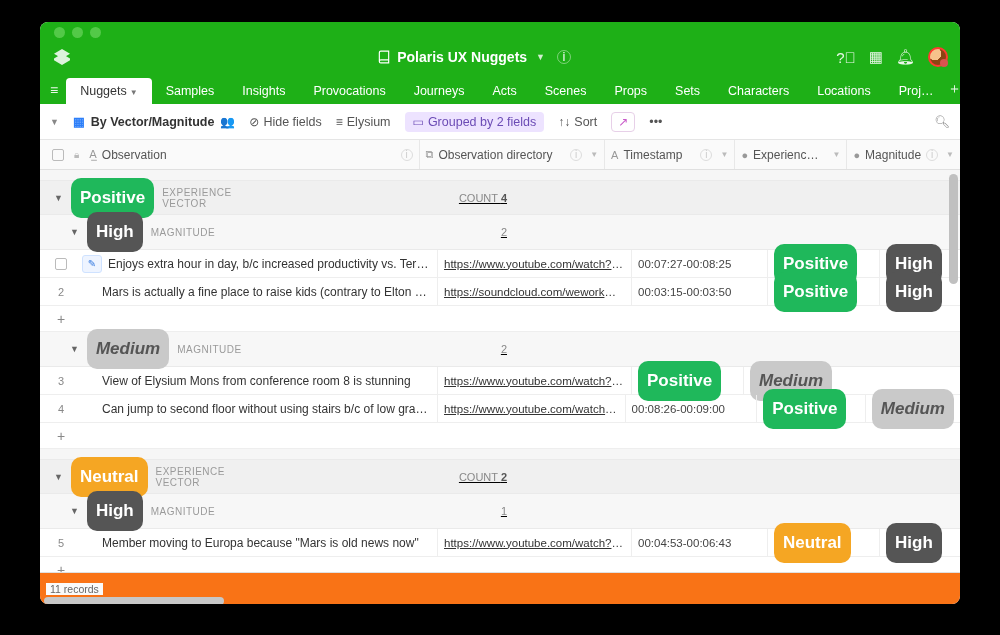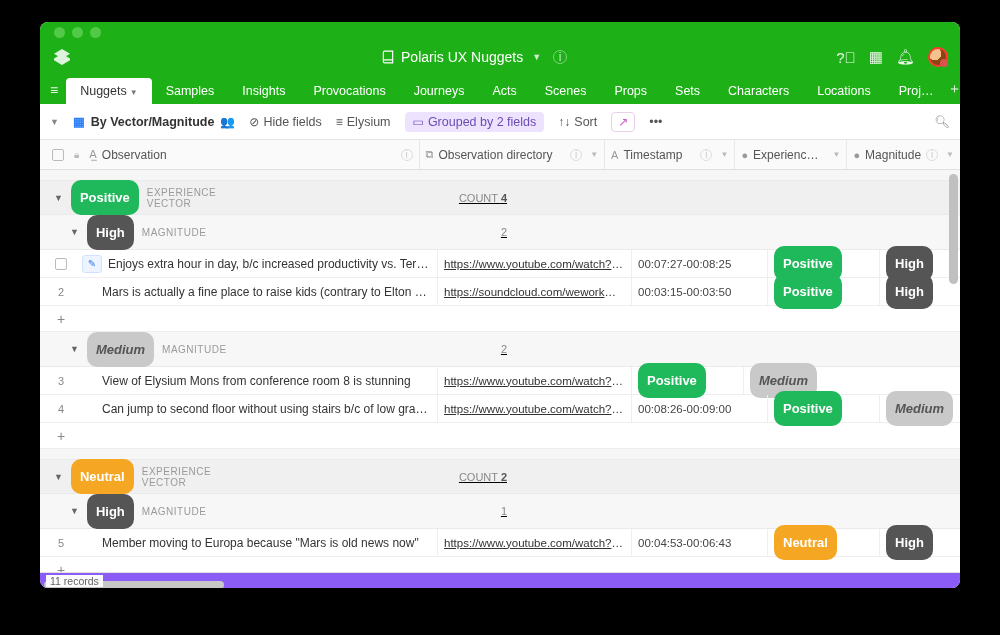--- a/index.html
+++ b/index.html
@@ -3,21 +3,21 @@
   <meta charset="utf-8">
   <style>
     * { box-sizing: border-box; margin: 0; padding: 0; font-family: -apple-system, BlinkMacSystemFont, "Segoe UI", Helvetica, Arial, sans-serif; }
     body { background: #000; width: 1000px; height: 635px; overflow: hidden; display: flex; align-items: flex-start; justify-content: center; }
     .window { width: 920px; margin-top: 22px; background: #fff; border-radius: 8px; overflow: hidden; box-shadow: 0 10px 40px rgba(0,0,0,0.5); }
     .mac-dots { height: 16px; background:#1eb017; padding: 0 14px; display:flex; align-items:flex-end; gap:7px;}
     .mac-dots span { width:11px; height:11px; border-radius:50%; background:#53c948; display:inline-block;}
     .topbar { background: #1eb017; height: 38px; display:flex; align-items:center; justify-content:space-between; padding: 0 12px;}
     .topbar-left { width:60px; display:flex; align-items:center; }
     .topbar-left svg { fill:#fff; opacity:.85;}
-    .topbar-center { display:flex; align-items:center; gap:6px; color:#fff; font-size:14px; font-weight:400;}
+    .topbar-center { display:flex; align-items:center; gap:6px; color:#fff; font-size:14px; font-weight:700;}
     .topbar-center .caret { font-size:9px; opacity:.8; margin-left:3px;}
     .topbar-center .info { margin-left:6px; opacity:.7; font-size:12px; border:1px solid rgba(255,255,255,.6); width:14px; height:14px; border-radius:50%; display:inline-flex;align-items:center;justify-content:center; font-style:normal;}
     .topbar-right { display:flex; align-items:center; gap:13px; }
     .topbar-right .ico { color:#fff; opacity:.9; font-size:15px; cursor:pointer;}
     .avatar { width:20px;height:20px;border-radius:50%; background: radial-gradient(circle at 30% 30%, #f6c28b 0 40%, #8b4513 42% 100%); border:2px solid #ff3b30; position:relative;}
     .avatar::after{content:""; position:absolute; right:-2px; bottom:-2px; width:8px;height:8px;border-radius:50%; background:#d9534f;}
     .tabbar { background:#1eb017; display:flex; align-items:flex-end; height:28px; padding-left:6px; gap:0; }
     .menu-ic { color:#fff; padding:0 8px 6px 4px; font-size:14px; opacity:.9; cursor:pointer;}
     .tab { color:#fff; font-size:12.5px; padding:6px 14px; cursor:pointer; white-space:nowrap; position:relative;}
     .tab.active { background:#fff; color:#333; border-radius:4px 4px 0 0; font-weight:500;}
@@ -48,21 +48,21 @@
     .chk { width:12px;height:12px;border:1px solid #bbb;border-radius:2px; cursor:pointer;}
     .col-main .lock { margin-left:10px; color:#bbb; font-size:10px;}
     .col-main .text-ic { margin-left:10px; color:#999; font-size:11px;}
     .col-main .label { margin-left:5px;}
     .col-main .h-info { margin-left:auto; margin-right:6px;}
     .body { background:#f6f6f6; max-height: 402px; overflow:hidden; position:relative;}
     .grp-hdr { height:35px; display:flex; align-items:center; border-bottom:1px solid #eaeaea;}
     .grp-hdr.lvl1 { background:#f0f0f0; padding-left:14px; margin-top:10px; border-top:1px solid #eaeaea;}
     .grp-hdr.lvl2 { background:#f7f7f7; padding-left:30px;}
     .grp-hdr .caret { color:#666; font-size:9px; cursor:pointer; margin-right:8px;}
-    .badge { font-size:13px; font-weight:600; padding:10px 9px; border-radius:10px; color:#fff;}
+    .badge { font-size:17px; font-weight:600; padding:10px 9px; border-radius:10px; color:#fff;}
     .badge.positive { background:#1fb85b;}
     .badge.neutral { background:#f5a623;}
     .badge.high { background:#555;}
     .badge.medium { background:#c9c9c9; color:#555;font-style:italic;}
     .grp-label { font-size:10px; color:#9a9a9a; letter-spacing:.5px; margin-left:8px;}
     .grp-count { margin-left:auto; margin-right:10px; font-size:11px; color:#888;}
     .grp-count b { color:#555; font-weight:600;}
     .grp-hdr .count-to398 { width: 354px; display:flex; align-items:flex-start;text-decoration:underline;}
     .grp-hdr.lvl2 .count-to398 { width: 338px;}
     .grp-rest { display:flex; flex:1;}
@@ -76,21 +76,21 @@
     .row .m .obs { flex:1; overflow:hidden; text-overflow:ellipsis; white-space:nowrap; padding-right:6px;}
     .row .m .obs.indent { padding-left:20px;}
     .row .d { width:194px; border-right:1px solid #eee; display:flex; align-items:center; padding:0 6px; overflow:hidden;}
     .row .d a { color:#333; text-decoration:underline; font-size:11.5px; white-space:nowrap; overflow:hidden; text-overflow:ellipsis;}
     .row .t { width:136px; border-right:1px solid #eee; display:flex; align-items:center; padding:0 6px; font-size:11.5px; color:#444;}
     .row .v { width:112px; border-right:1px solid #eee; display:flex; align-items:center; padding:0 6px;}
     .row .g { flex:1; display:flex; align-items:center; padding:0 6px;}
     .addrow { height:26px; background:#fff; border-bottom:1px solid #eee; display:flex; align-items:center;}
     .addrow .plus { width:42px; text-align:center; color:#888; font-size:14px; cursor:pointer;}
     .vscroll { position:absolute; right:2px; top:4px; width:9px; height:110px; background:#c0c0c0; border-radius:5px;}
-    .statusbar { height:16px; border-top:1px solid #e0e0e0; background:#8b5cf6; font-size:10.5px; color:#666; display:flex; align-items:center; padding-left:6px; position:relative;}
+    .statusbar { height:32px; border-top:1px solid #e0e0e0; background:#f97316; font-size:10.5px; color:#666; display:flex; align-items:center; padding-left:6px; position:relative;}
     .hscroll { position:absolute; left:4px; bottom:-1px; height:8px; width:180px; background:#c7c7c7; border-radius:4px;}
     .statusbar-inner{ position:relative; z-index:1; background:#fafafa; padding:0 4px;}
   </style>
 </head>
 <body>
 
 <div class="window">
   <div class="mac-dots">
     <span></span>
     <span></span>

